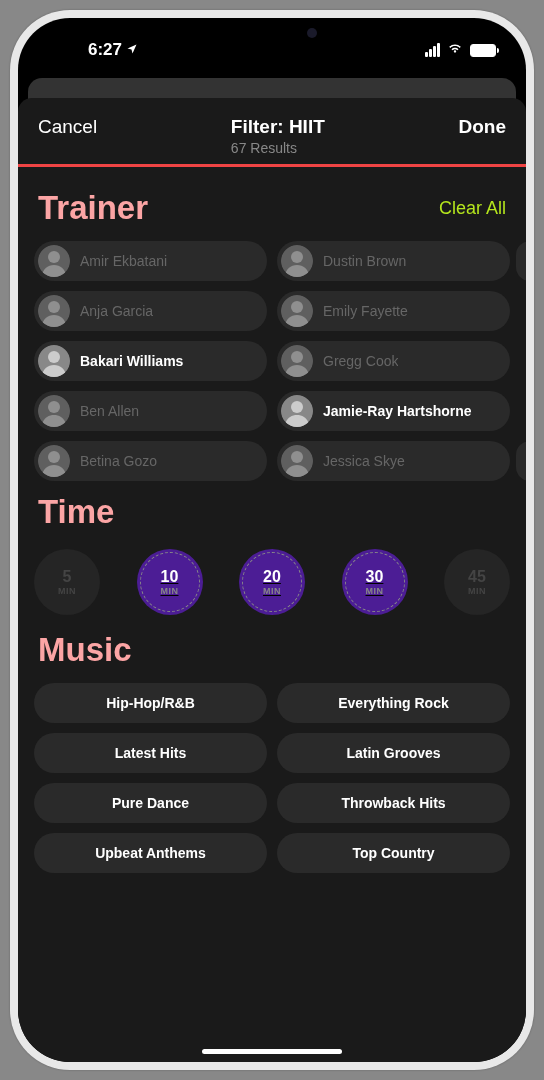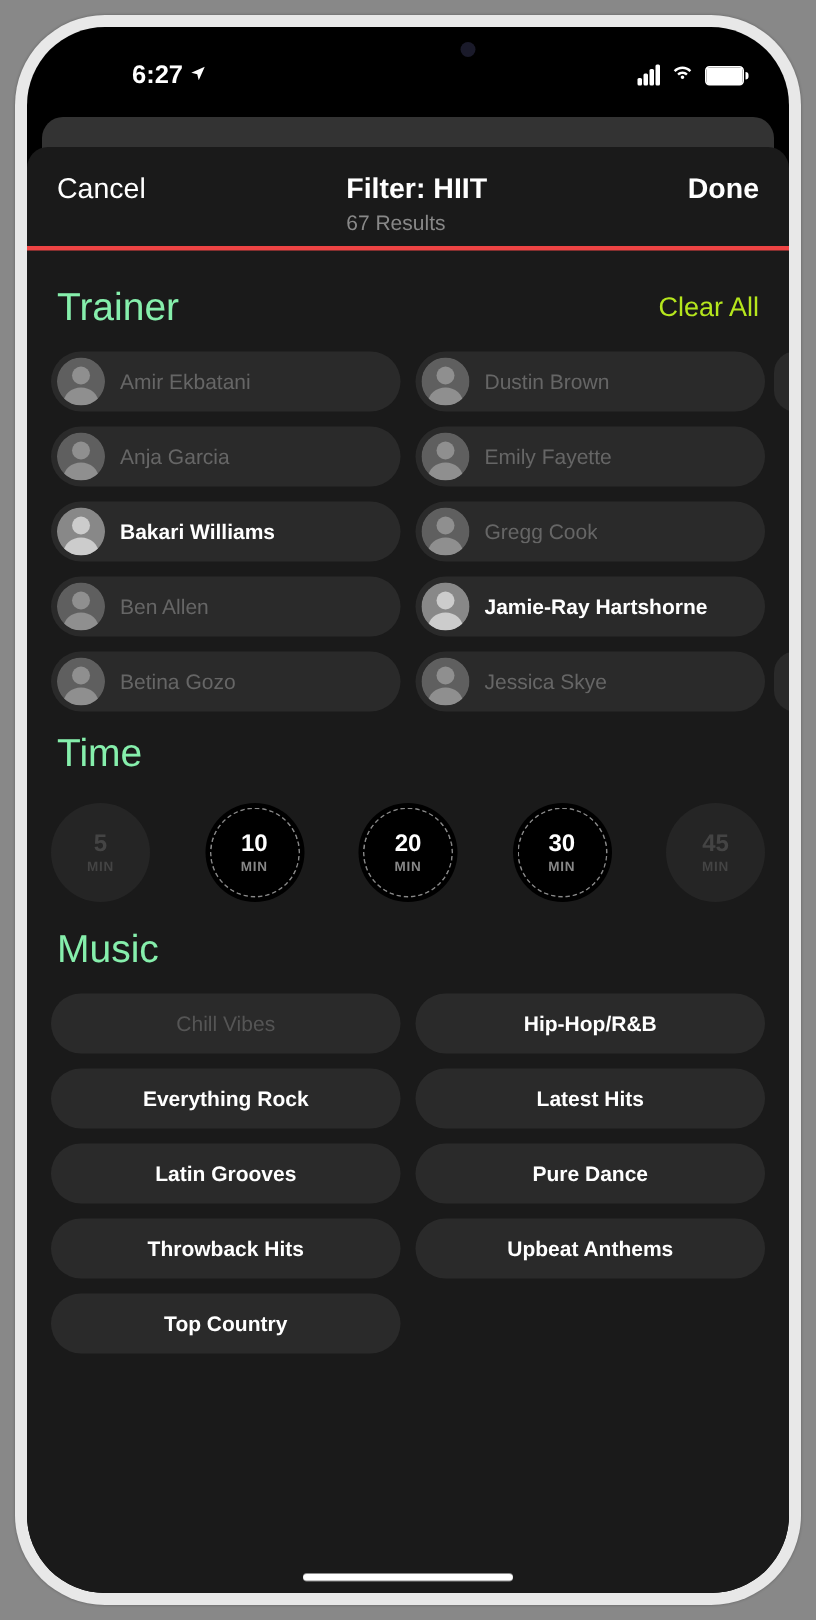--- a/index.html
+++ b/index.html
@@ -107,21 +107,21 @@
     .done-btn { font-weight: 600; }
 
     .content { padding: 10px 16px; overflow-y: auto; height: calc(100% - 70px); }
 
     .section-header {
       display: flex;
       justify-content: space-between;
       align-items: center;
       padding: 12px 4px 14px;
     }
-    .section-title { color: #86efac; font-size: 26px; font-weight: 400; }
+    .section-title { color: #fca5a5; font-size: 33px; font-weight: 700; }
     .clear-all { color: #b5e61d; font-size: 18px; }
 
     .trainer-grid {
       display: grid;
       grid-template-columns: repeat(2, 1fr);
       gap: 10px;
       position: relative;
     }
     .partial-col {
       position: absolute;
@@ -168,21 +168,21 @@
       border-radius: 50%;
       background: #252525;
       display: flex;
       flex-direction: column;
       align-items: center;
       justify-content: center;
       flex-shrink: 0;
       position: relative;
     }
     .time-chip.dim .time-val, .time-chip.dim .time-unit { color: #444; }
-    .time-chip.sel { background: #000000; }
+    .time-chip.sel { background: #4c1d95; text-decoration: underline; }
     .time-chip.sel::before {
       content: "";
       position: absolute;
       inset: 3px;
       border-radius: 50%;
       border: 1px dashed #888;
     }
     .time-val { color: #fff; font-size: 16px; font-weight: 700; z-index:1; }
     .time-unit { color: #888; font-size: 9px; font-weight: 600; letter-spacing: 0.5px; z-index:1; }
     .time-chip.sel .time-val { color: #fff; }
@@ -384,21 +384,20 @@
               <span class="time-val">45</span>
               <span class="time-unit">MIN</span>
             </div>
           </div>
 
         <div class="section-header">
           <div class="section-title">Music</div>
         </div>
 
         <div class="music-grid" id="music-grid">
-            <div class="music-chip dim">Chill Vibes</div>
             <div class="music-chip ">Hip-Hop/R&amp;B</div>
             <div class="music-chip ">Everything Rock</div>
             <div class="music-chip ">Latest Hits</div>
             <div class="music-chip ">Latin Grooves</div>
             <div class="music-chip ">Pure Dance</div>
             <div class="music-chip ">Throwback Hits</div>
             <div class="music-chip ">Upbeat Anthems</div>
             <div class="music-chip ">Top Country</div>
           </div>
 

